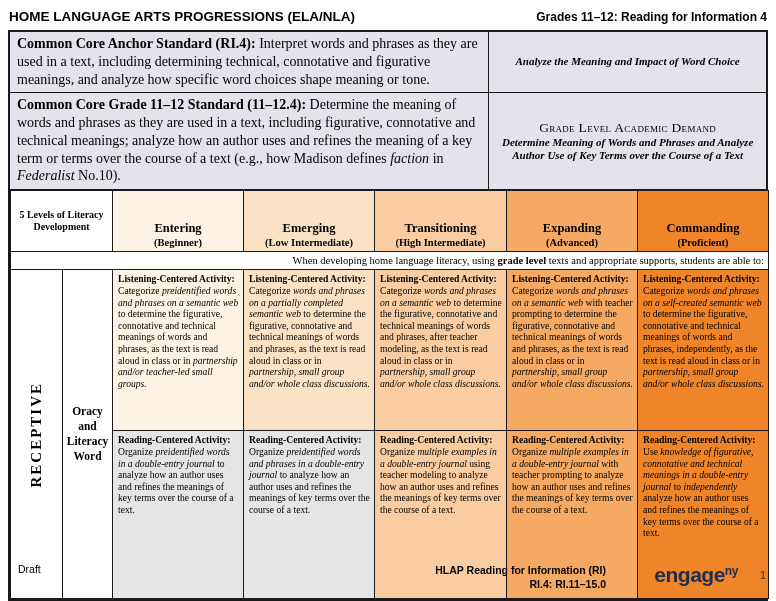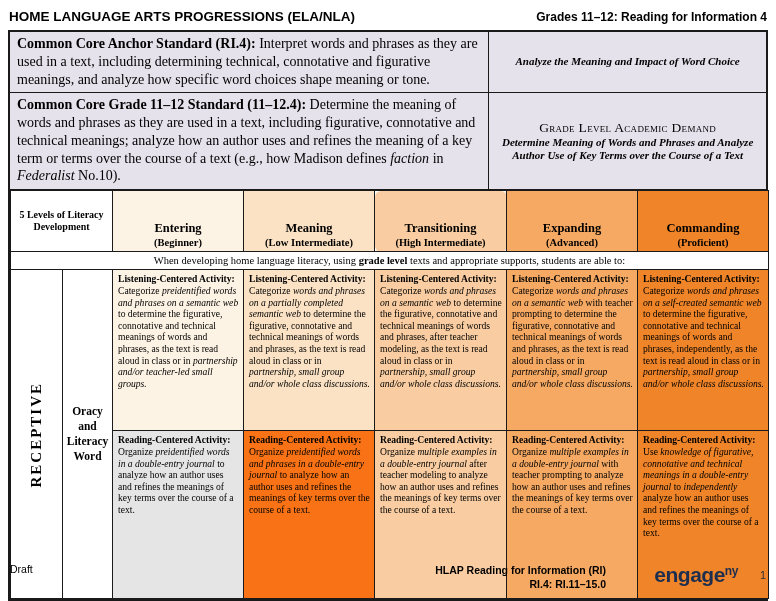--- a/index.html
+++ b/index.html
@@ -34,39 +34,39 @@
   
   table.matrix { width: 100%; border-collapse: collapse; table-layout: fixed; }
   table.matrix th, table.matrix td { border: 1px solid #1a1a1a; }
   th.levels-label {
     font-size: 10px; line-height: 1.25; font-weight: bold;
     text-align: center; vertical-align: middle; background: #fff; padding: 2px;
   }
   th.level-col { text-align: center; vertical-align: middle; padding: 2px; }
   .level-name { font-size: 12.5px; font-weight: bold; display: block; line-height: 1.25; margin-top: 28px; }
   .level-sub { font-size: 10.5px; font-weight: bold; display: block; line-height: 1.2; }
-  td.note-cell { text-align: center; font-size: 10.5px; padding: 2px 4px; background: #fff; height: 18px; }
+  td.note-cell { text-align: right; font-size: 10.5px; padding: 2px 4px; background: #fff; height: 18px; }
   td.side-cell { text-align: center; vertical-align: middle; background: #fff; }
   .vertical-label {
     writing-mode: vertical-rl; transform: rotate(180deg);
     font-weight: bold; font-size: 15px; letter-spacing: 2px; margin: 0 auto;
   }
   td.links-cell {
     text-align: center; vertical-align: middle; background: #fff;
     font-weight: bold; font-size: 11.5px; line-height: 1.3; padding: 2px;
   }
   td.activity-cell {
     vertical-align: top; padding: 3px 4px 3px 5px;
     font-size: 9.6px; line-height: 1.21;
   }
   tr.listening-row td.activity-cell { height: 161px; }
   tr.reading-row td.activity-cell { height: 168px; }
 
   .page-footer {
-    position: absolute; left: 0; right: 0; bottom: 10px;
+    position: absolute; left: 8px; right: 0; bottom: 10px;
     display: flex; align-items: flex-start; padding: 0 10px;
     font-family: "Liberation Sans", sans-serif; font-size: 10.5px;
   }
   .footer-left { width: 160px; }
   .footer-center { flex: 1; text-align: right; line-height: 1.35; font-weight: bold; }
   .footer-right { width: 160px; display: flex; justify-content: flex-end; align-items: center; gap: 22px; }
   .logo { font-family: "Liberation Sans", sans-serif; font-weight: bold; font-size: 21px; letter-spacing: -0.5px; }
   .logo-sup { font-size: 12px; vertical-align: 7px; }
   .page-num { font-size: 11px; color: #333; }
 </style>
@@ -106,24 +106,24 @@
         <col style="width:131px">
     </colgroup>
     <tbody>
         <tr>
       <th colspan="2" class="levels-label">5 Levels of Literacy Development</th>
       <th class="level-col" style="background: rgb(253, 243, 228);">
         <span class="level-name">Entering</span>
         <span class="level-sub">(Beginner)</span>
       </th>
       <th class="level-col" style="background: rgb(251, 226, 196);">
-        <span class="level-name">Meaning</span>
+        <span class="level-name">Emerging</span>
         <span class="level-sub">(Low Intermediate)</span>
       </th>
-      <th class="level-col" style="background: rgb(249, 205, 161); border-radius: 6px;">
+      <th class="level-col" style="background: rgb(249, 205, 161);">
         <span class="level-name">Transitioning</span>
         <span class="level-sub">(High Intermediate)</span>
       </th>
       <th class="level-col" style="background: rgb(245, 169, 99);">
         <span class="level-name">Expanding</span>
         <span class="level-sub">(Advanced)</span>
       </th>
       <th class="level-col" style="background: rgb(239, 132, 41);">
         <span class="level-name">Commanding</span>
         <span class="level-sub">(Proficient)</span>
@@ -138,22 +138,22 @@
       </td>
       <td rowspan="2" class="links-cell">Oracy and Literacy Word</td>
       <td class="activity-cell" style="background: rgb(253, 243, 228);"><span style="font-weight: bold;">Listening-Centered Activity:</span><span> Categorize </span><span style="font-style: italic;">preidentified words and phrases on a semantic web</span><span> to determine the figurative, connotative and technical meanings of words and phrases, as the text is read aloud in class or in </span><span style="font-style: italic;">partnership and/or teacher-led small groups.</span></td>
       <td class="activity-cell" style="background: rgb(251, 226, 196);"><span style="font-weight: bold;">Listening-Centered Activity:</span><span> Categorize </span><span style="font-style: italic;">words and phrases on a partially completed semantic web</span><span> to determine the figurative, connotative and technical meanings of words and phrases, as the text is read aloud in class or in </span><span style="font-style: italic;">partnership, small group and/or whole class discussions.</span></td>
       <td class="activity-cell" style="background: rgb(249, 205, 161);"><span style="font-weight: bold;">Listening-Centered Activity:</span><span> Categorize </span><span style="font-style: italic;">words and phrases on a semantic web</span><span> to determine the figurative, connotative and technical meanings of words and phrases, after teacher modeling, as the text is read aloud in class or in </span><span style="font-style: italic;">partnership, small group and/or whole class discussions.</span></td>
       <td class="activity-cell" style="background: rgb(245, 169, 99);"><span style="font-weight: bold;">Listening-Centered Activity:</span><span> Categorize </span><span style="font-style: italic;">words and phrases on a semantic web</span><span> with teacher prompting to determine the figurative, connotative and technical meanings of words and phrases, as the text is read aloud in class or in </span><span style="font-style: italic;">partnership, small group and/or whole class discussions.</span></td>
       <td class="activity-cell" style="background: rgb(239, 132, 41);"><span style="font-weight: bold;">Listening-Centered Activity:</span><span> Categorize </span><span style="font-style: italic;">words and phrases on a self-created semantic web</span><span> to determine the figurative, connotative and technical meanings of words and phrases, independently, as the text is read aloud in class or in </span><span style="font-style: italic;">partnership, small group and/or whole class discussions.</span></td>
     </tr>
     <tr class="reading-row">
       <td class="activity-cell" style="background: #e5e5e5;"><span style="font-weight: bold;">Reading-Centered Activity:</span><span> Organize </span><span style="font-style: italic;">preidentified words in a double-entry journal</span><span> to analyze how an author uses and refines the meanings of key terms over the course of a text.</span></td>
-      <td class="activity-cell" style="background: #f97316;"><span style="font-weight: bold;">Reading-Centered Activity:</span><span> Organize </span><span style="font-style: italic;">preidentified words and phrases in a double-entry journal</span><span> to analyze how an author uses and refines the meanings of key terms over the course of a text.</span></td>
-      <td class="activity-cell" style="background: rgb(249, 205, 161);"><span style="font-weight: bold;">Reading-Centered Activity:</span><span> Organize </span><span style="font-style: italic;">multiple examples in a double-entry journal</span><span> after teacher modeling to analyze how an author uses and refines the meanings of key terms over the course of a text.</span></td>
+      <td class="activity-cell" style="background: #e5e5e5;"><span style="font-weight: bold;">Reading-Centered Activity:</span><span> Organize </span><span style="font-style: italic;">preidentified words and phrases in a double-entry journal</span><span> to analyze how an author uses and refines the meanings of key terms over the course of a text.</span></td>
+      <td class="activity-cell" style="background: rgb(249, 205, 161);"><span style="font-weight: bold;">Reading-Centered Activity:</span><span> Organize </span><span style="font-style: italic;">multiple examples in a double-entry journal</span><span> using teacher modeling to analyze how an author uses and refines the meanings of key terms over the course of a text.</span></td>
       <td class="activity-cell" style="background: rgb(245, 169, 99);"><span style="font-weight: bold;">Reading-Centered Activity:</span><span> Organize </span><span style="font-style: italic;">multiple examples in a double-entry journal</span><span> with teacher prompting to analyze how an author uses and refines the meanings of key terms over the course of a text.</span></td>
       <td class="activity-cell" style="background: rgb(239, 132, 41);"><span style="font-weight: bold;">Reading-Centered Activity:</span><span> Use </span><span style="font-style: italic;">knowledge of figurative, connotative and technical meanings in a double-entry journal</span><span> to </span><span style="font-style: italic;">independently</span><span> analyze how an author uses and refines the meanings of key terms over the course of a text.</span></td>
     </tr>
   </tbody>
     </table>
 </div>
 
 <div class="page-footer">
   <div class="footer-left">Draft</div>
   <div class="footer-center">

